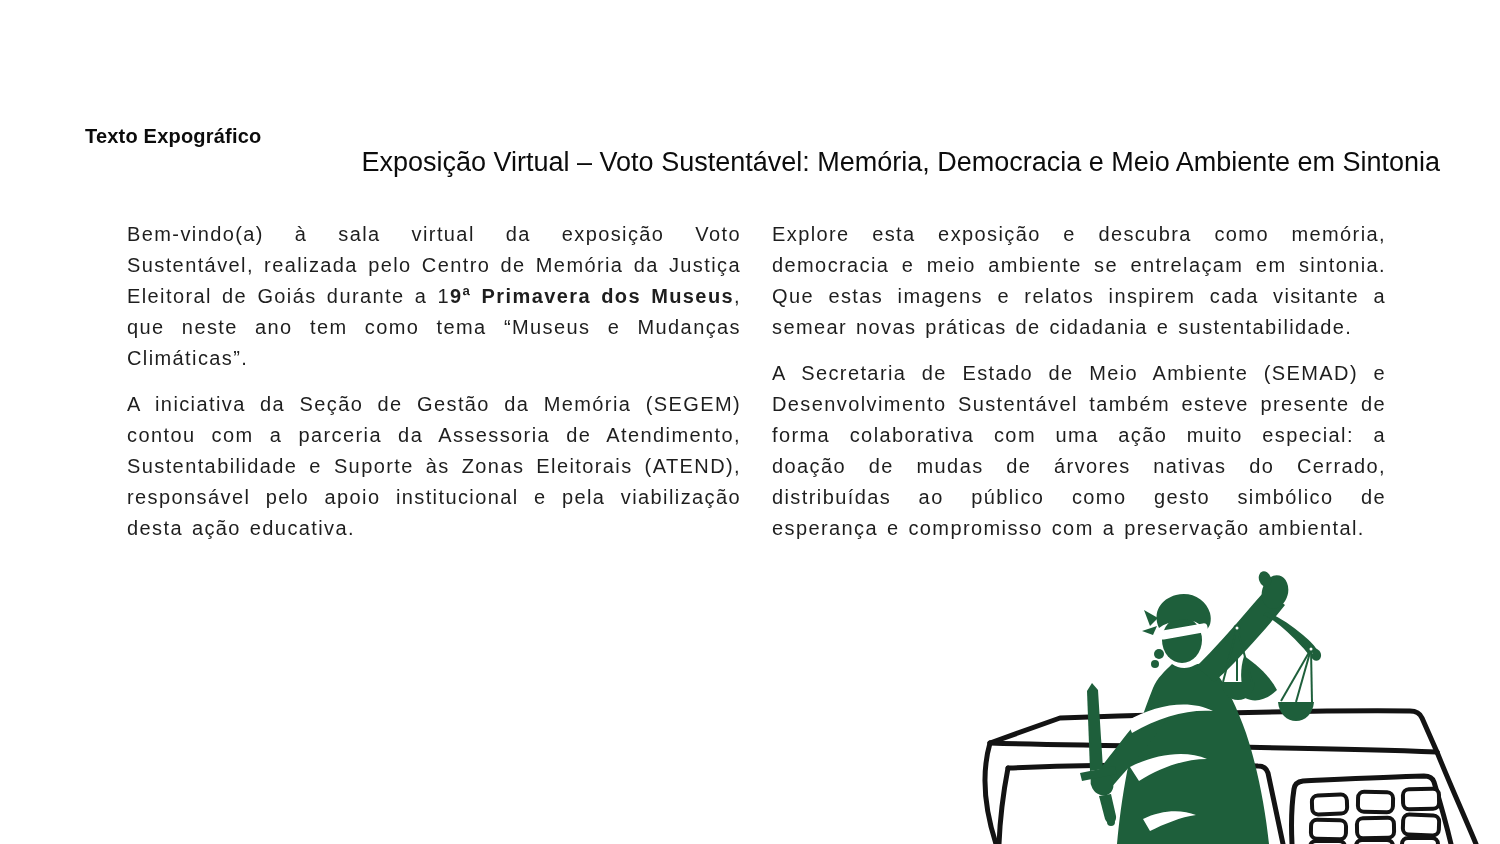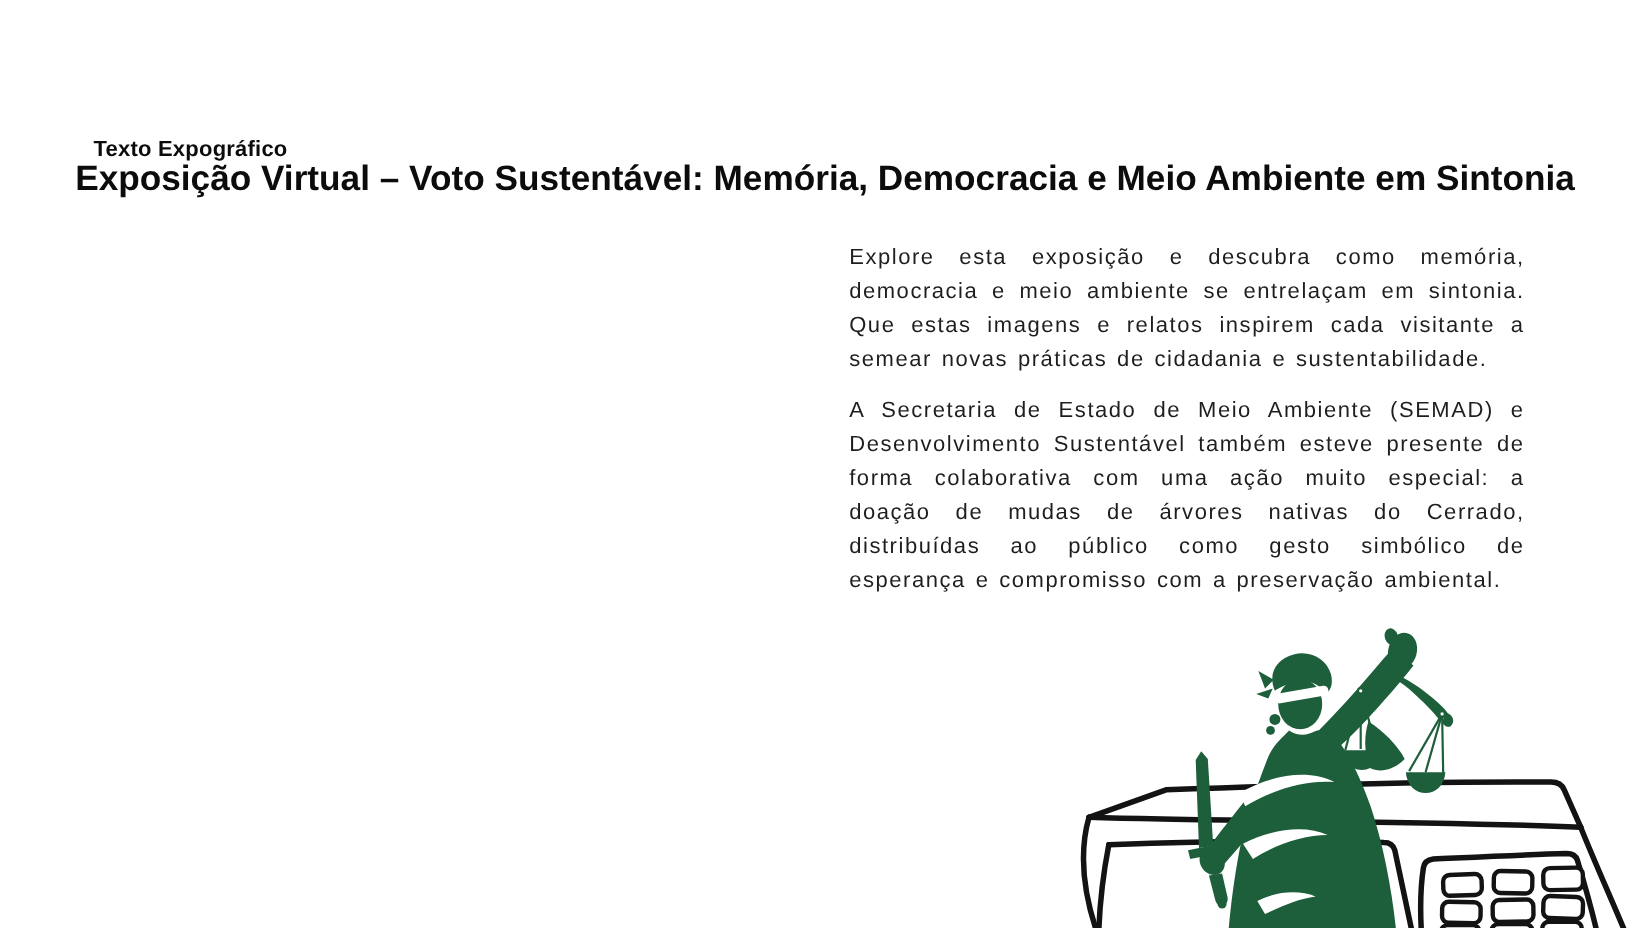--- a/index.html
+++ b/index.html
@@ -7,21 +7,21 @@
     width:1500px;height:844px;overflow:hidden;position:relative;
     background:#ffffff;color:#1e1e1e;
     font-family:"Liberation Sans","DejaVu Sans",sans-serif;
   }
   .kicker{
     position:absolute;left:85px;top:84px;
     font-size:20px;font-weight:700;color:#0c0c0c;letter-spacing:0.2px;margin-top:41px;
   }
   .title{
     position:absolute;left:60px;right:60px;top:145px;margin:0;
-    text-align:center;font-size:32px;line-height:34px;font-weight:700;color:#0c0c0c;
+    text-align:right;font-size:27px;line-height:34px;font-weight:400;color:#0c0c0c;
   }
   .columns{
     position:absolute;left:127px;top:219px;width:1259px;
     display:flex;gap:31px;
   }
   .col{flex:1;min-width:0;}
   .col p{
     margin:0 0 15px 0;
     font-size:20px;line-height:31px;
     letter-spacing:1.4px;word-spacing:2px;
@@ -36,20 +36,22 @@
 </style>
 </head>
 <body>
 
 <div class="kicker">Texto Expográfico</div>
 
 <h1 class="title">Exposição Virtual – Voto Sustentável: Memória, Democracia e Meio Ambiente em Sintonia</h1>
 
 <div class="columns">
   <div class="col">
+    <p><span>Bem-vindo(a) à sala virtual da exposição Voto Sustentável, realizada pelo Centro de Memória da Justiça Eleitoral de Goiás durante a 1</span><b>9ª Primavera dos Museus</b><span>, que neste ano tem como tema “Museus e Mudanças Climáticas”.</span></p>
+    <p>A iniciativa da Seção de Gestão da Memória (SEGEM) contou com a parceria da Assessoria de Atendimento, Sustentabilidade e Suporte às Zonas Eleitorais (ATEND), responsável pelo apoio institucional e pela viabilização desta ação educativa.</p>
   </div>
   <div class="col">
     <p>Explore esta exposição e descubra como memória, democracia e meio ambiente se entrelaçam em sintonia. Que estas imagens e relatos inspirem cada visitante a semear novas práticas de cidadania e sustentabilidade.</p>
     <p>A Secretaria de Estado de Meio Ambiente (SEMAD) e Desenvolvimento Sustentável também esteve presente de forma colaborativa com uma ação muito especial: a doação de mudas de árvores nativas do Cerrado, distribuídas ao público como gesto simbólico de esperança e compromisso com a preservação ambiental.</p>
   </div>
 </div>
 
 <div class="illustration">
   <svg viewBox="0 0 540 274" width="540" height="274">
 

